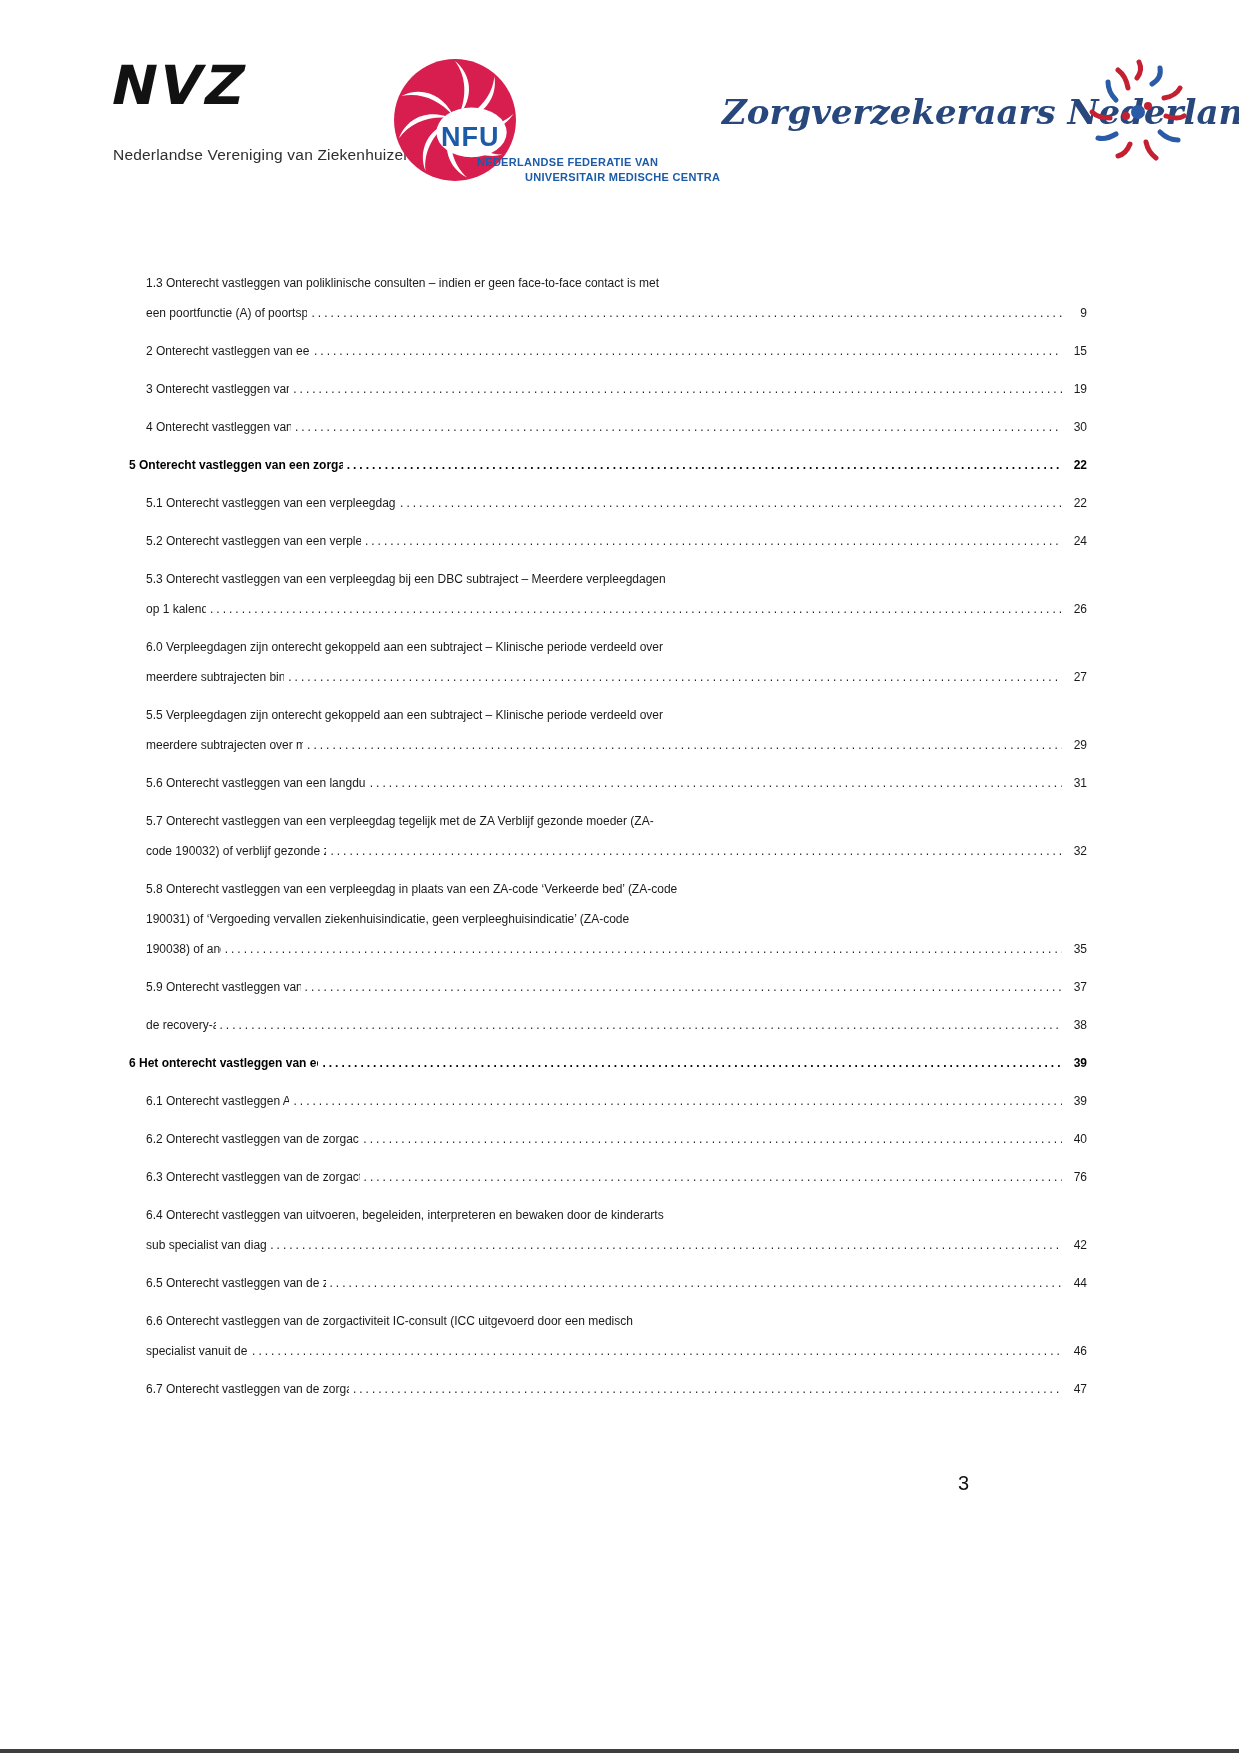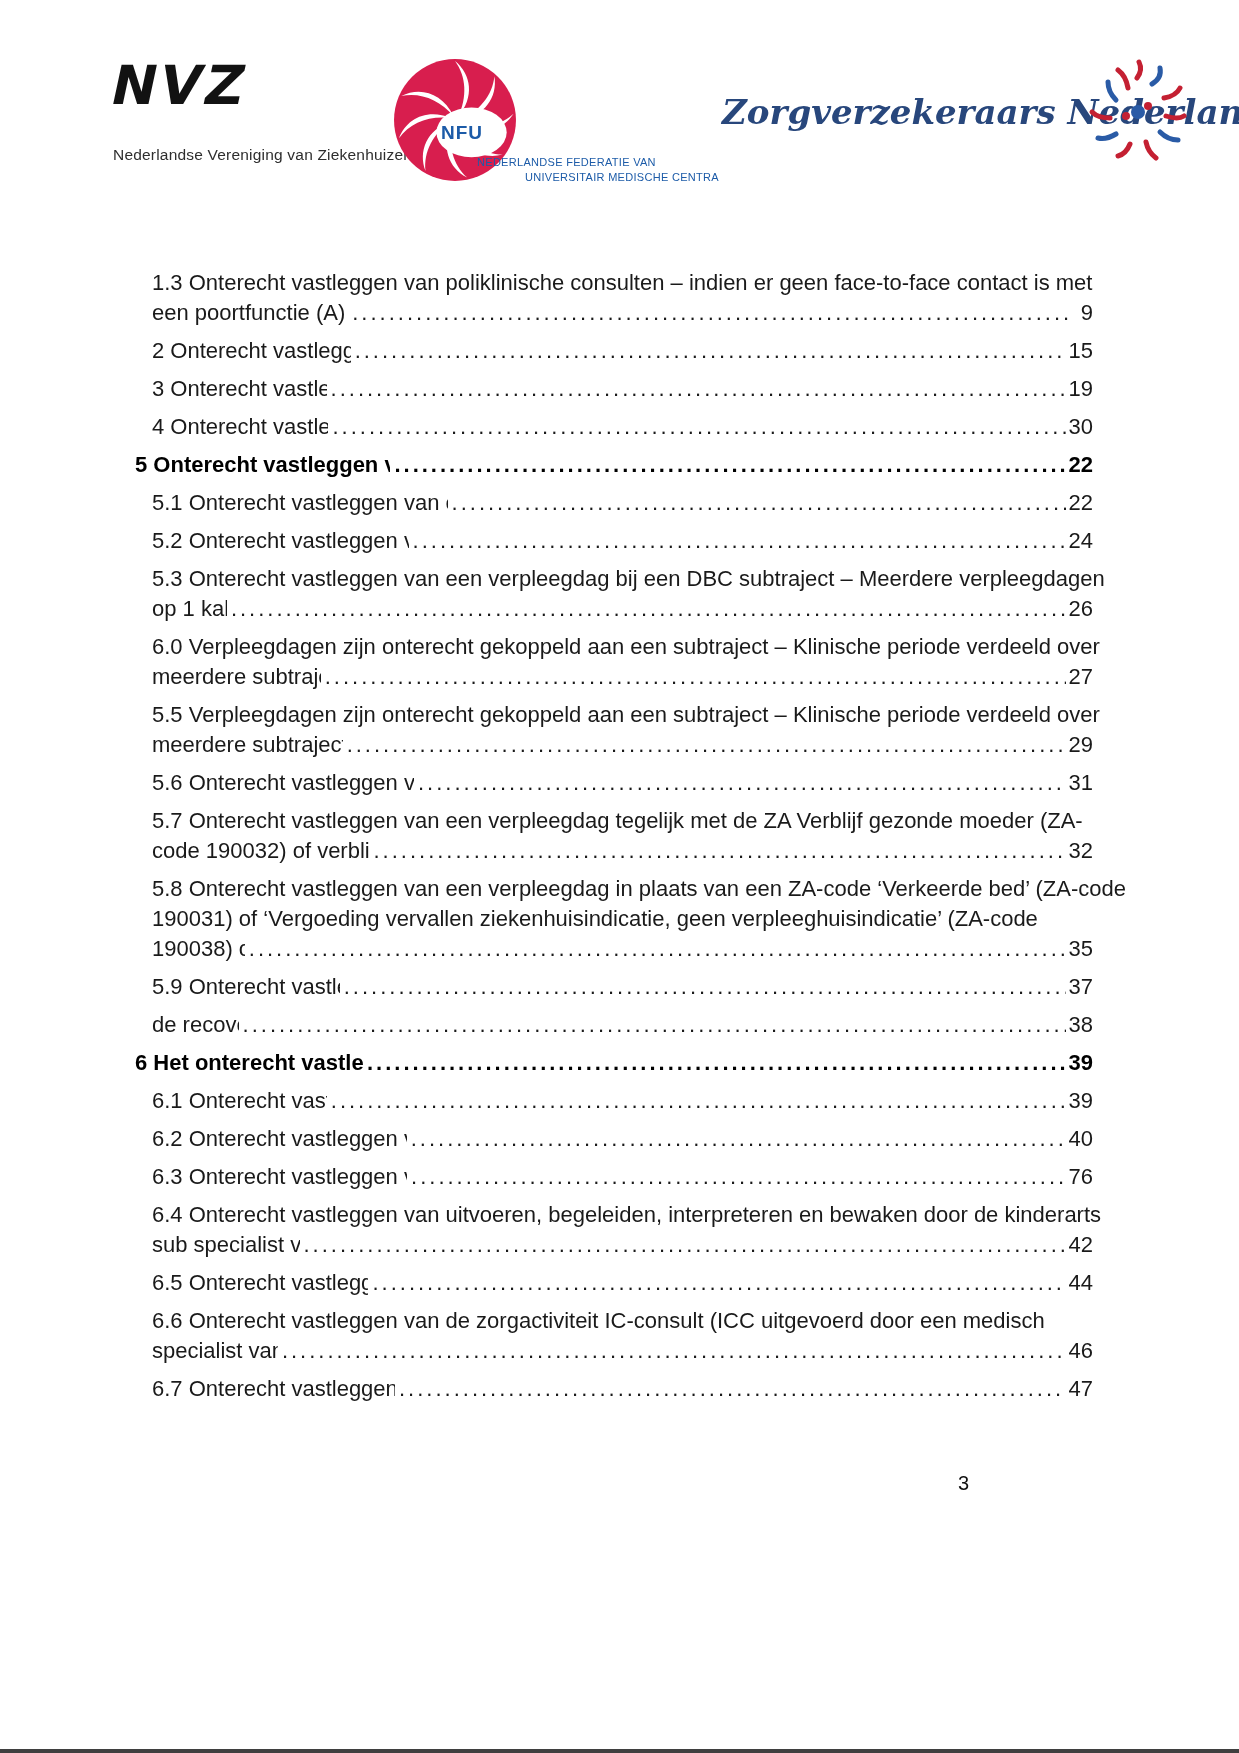--- a/index.html
+++ b/index.html
@@ -20,41 +20,41 @@
     color:#121212;letter-spacing:3px;
     transform:skewX(-12deg);
   }
   .nvz-caption{
     position:absolute;left:113px;top:146px;
     font-size:15.5px;color:#2e2e2e;letter-spacing:0.2px;
   }
   .nfu-logo{position:absolute;left:393px;top:58px;width:124px;height:124px;}
   .nfu-abbr{
     position:absolute;left:441px;top:122px;
-    font-size:19px;font-weight:bold;color:#1c5ba8;
+    font-size:27px;font-weight:bold;color:#1c5ba8;
     font-family:"Liberation Sans",sans-serif;letter-spacing:1px;
   }
   .nfu-cap1,.nfu-cap2{
     position:absolute;left:477px;
-    font-size:11px;font-weight:normal;color:#1c5ba8;letter-spacing:0.3px;
+    font-size:11px;font-weight:bold;color:#1c5ba8;letter-spacing:0.3px;
     white-space:nowrap;
   }
   .nfu-cap1{top:156px;}
   .nfu-cap2{top:171px;margin-left:48px;}
   .zn-wordmark{
     position:absolute;left:722px;top:92px;
     font-family:"DejaVu Serif",serif;
     font-style:italic;font-weight:bold;
     font-size:34px;color:#28477c;white-space:nowrap;
   }
   .zn-burst{position:absolute;left:1082px;top:58px;width:110px;height:112px;}
   
   .toc{
-    position:absolute;left:135px;top:268px;width:958px;
-    font-size:22px;line-height:30px;color:#1a1a1a;
+    position:absolute;left:129px;top:268px;width:958px;
+    font-size:12px;line-height:30px;color:#1a1a1a;
   }
   .toc-entry{margin-bottom:8px;}
   .toc-entry.level2{padding-left:17px;}
   .toc-entry.bold{font-weight:bold;color:#000;}
   .toc-line{white-space:nowrap;}
   .toc-lastline{display:flex;align-items:baseline;}
   .toc-text{flex:0 1 auto;overflow:hidden;}
   .dots{
     flex:1 1 auto;min-width:14px;overflow:hidden;
     margin:0 3px 0 4px;white-space:nowrap;

